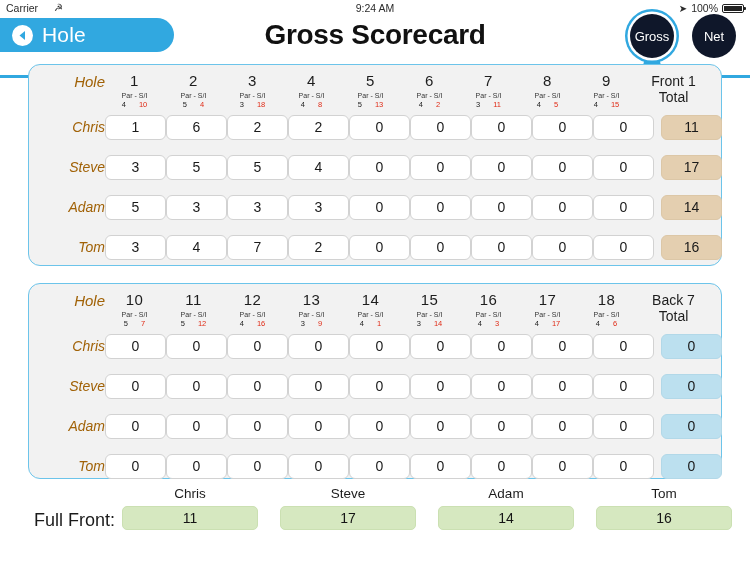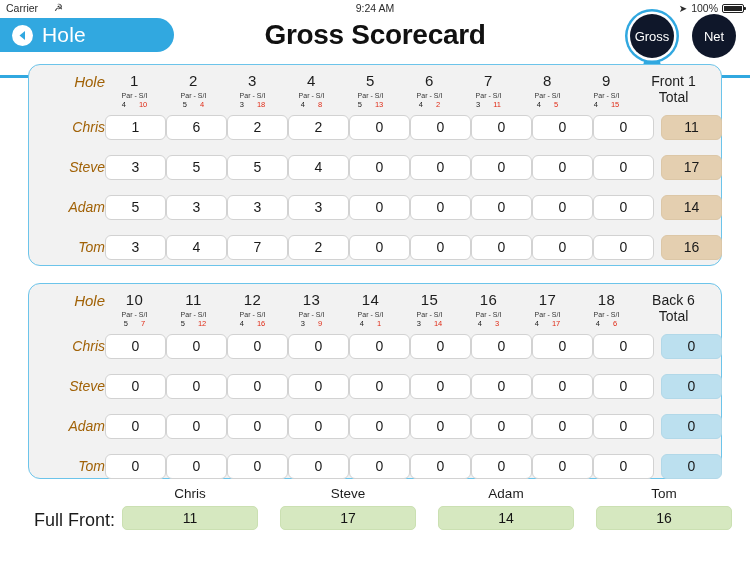--- a/index.html
+++ b/index.html
@@ -726,21 +726,21 @@
             <span>S/I</span>
           </div>
           <div class="par-si-vals">
             <span class="par-val">4</span>
             <span class="si-val">6</span>
           </div>
         </div>
       </div>
     <div class="cell" style="flex:none;width:75px">
       <div class="total-head">
-        <span>Back 6</span><br>
+        <span>Back 7</span><br>
         <span>Total</span>
       </div>
     </div>
   </div>
   <div id="back-score-rows">
       <div class="grid-row score-row">
         <div class="row-label">Chris</div>
         <div class="cells">
           <div class="cell">
             <div class="score-box">0</div>

